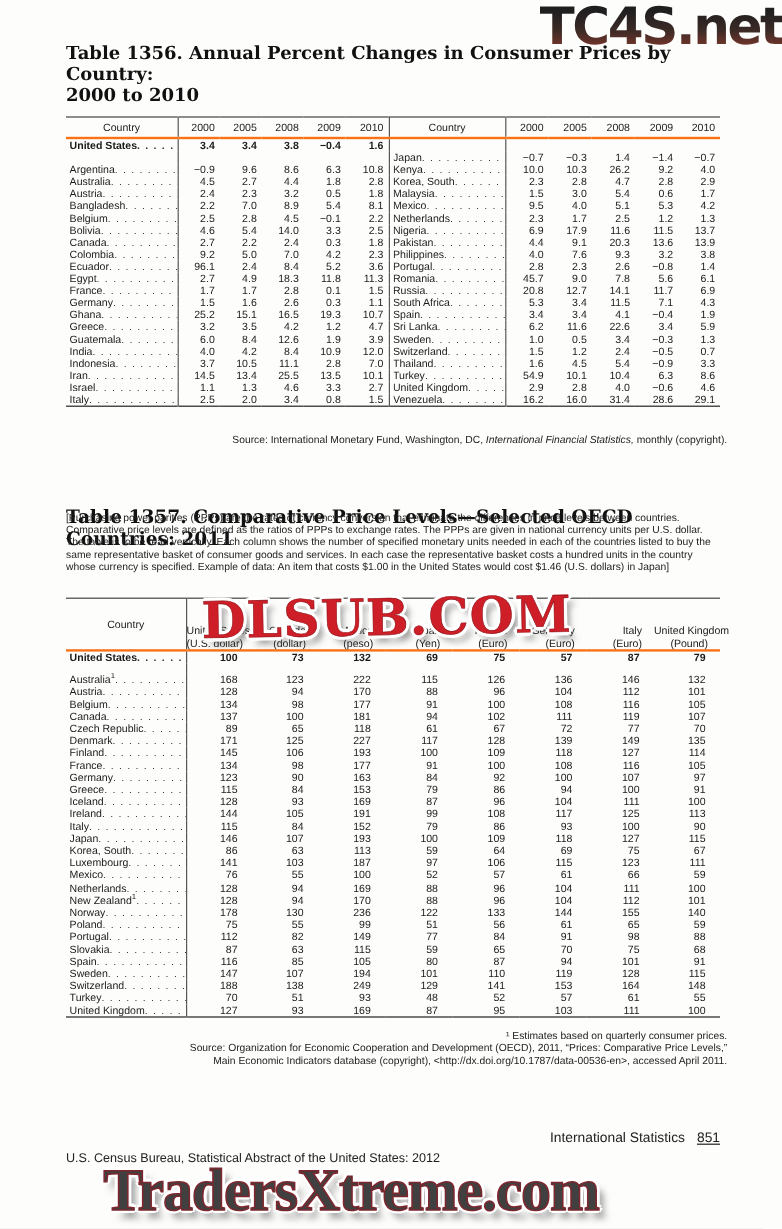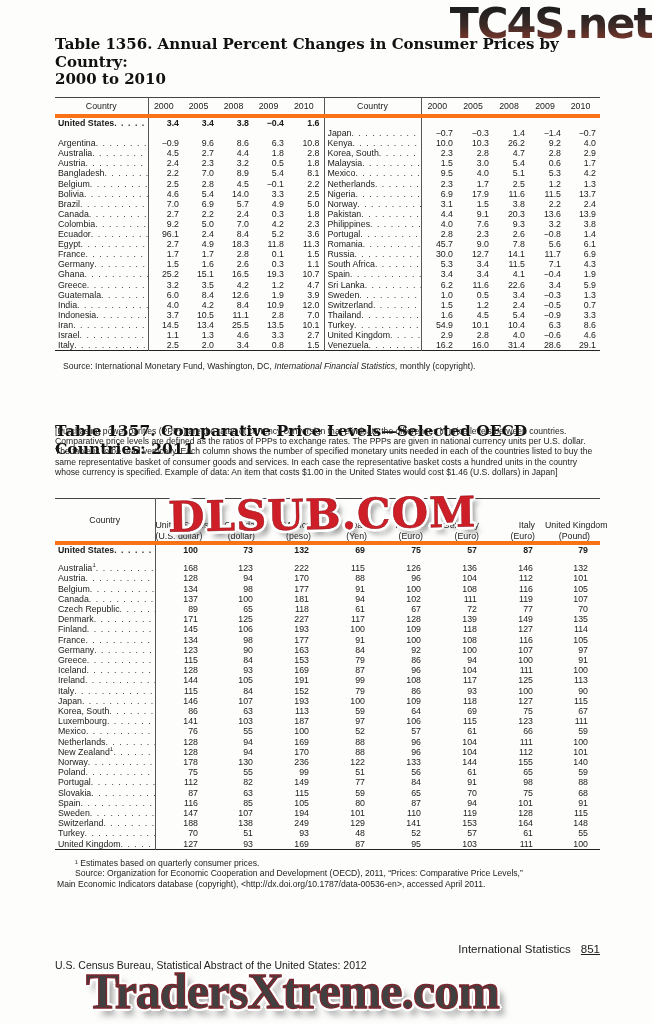--- a/index.html
+++ b/index.html
@@ -7,22 +7,22 @@
         font-family:"Liberation Sans",sans-serif;color:#1a1a1a;}
 
   
   .ttl{position:absolute;left:55px;width:560px;font-family:"DejaVu Serif",serif;
        font-weight:bold;font-size:15px;line-height:17.5px;color:#111;}
   .note{position:absolute;left:55px;width:546px;font-size:8.6px;line-height:10.2px;color:#222;}
 
   
   table.tb{border-collapse:collapse;table-layout:fixed;position:absolute;left:55px;width:545px;
            font-size:8.8px;color:#1a1a1a;border-top:1px solid #444;border-bottom:1.4px solid #222;}
-  table.tb th{font-weight:normal;border-bottom:4px solid #f97316;}
-  .t56 th{height:16px;vertical-align:middle;text-align:center;}
+  table.tb th{font-weight:normal;border-bottom:2px solid #f97316;}
+  .t56 th{height:16px;vertical-align:middle;}
   .vc{text-align:right;padding:0 4px 0 0;line-height:10.1px;white-space:nowrap;}
   .cc{text-align:left;padding:0 0 0 3px;line-height:10.1px;border-right:1px solid #555;overflow:hidden;}
   th.cc{text-align:center;padding:0;}
   .mid{border-right:1px solid #555;}
   .b{font-weight:bold;}
   .cw{display:flex;align-items:baseline;overflow:hidden;}
   .nm{white-space:nowrap;}
   .dots{flex:1;overflow:hidden;white-space:nowrap;color:#333;}
   .dots::after{content:" . . . . . . . . . . . . . . . . . . . . . . . . . . . . .";letter-spacing:1px;}
   sup.fnm{font-size:6.5px;vertical-align:super;line-height:0;}
@@ -30,21 +30,21 @@
   .t57 th{vertical-align:bottom;height:42px;}
   .t57 th.vc{padding-right:10px;}
   .t57 th .hn{line-height:9.8px;}
   .t57 th .hcur{line-height:10.5px;}
   .t57 th.cc{vertical-align:middle;}
   .t57 td.vc{padding-right:12px;line-height:10.2px;}
   .t57 td.cc{line-height:10.2px;}
   .t57 tr.gap td{height:8px;}
   .t56 tr td{height:10.1px;}
 
-  .src{position:absolute;left:45px;width:546px;font-size:8.6px;line-height:10.4px;color:#222;}
+  .src{position:absolute;left:60px;width:546px;font-size:8.6px;line-height:10.4px;color:#222;text-align:right;}
   .ind{text-indent:18px;}
   .it{font-style:italic;}
 
   
   .foot-r{position:absolute;right:52px;top:943px;font-size:11.5px;color:#222;}
   .foot-r .pgnum{padding-left:10px;text-decoration:underline;}
   .foot-l{position:absolute;left:55px;top:959px;font-size:10.5px;color:#222;}
 
   
   .wm{position:absolute;z-index:5;white-space:nowrap;}
@@ -287,44 +287,20 @@
           </td>
           <td class="vc">6.9</td>
           <td class="vc">17.9</td>
           <td class="vc">11.6</td>
           <td class="vc">11.5</td>
           <td class="vc">13.7</td>
         </tr>
         <tr>
           <td class="cc">
             <div class="cw">
-              <span class="nm">Brazil</span>
-              <span class="dots"></span>
-            </div>
-          </td>
-          <td class="vc">7.0</td>
-          <td class="vc">6.9</td>
-          <td class="vc">5.7</td>
-          <td class="vc">4.9</td>
-          <td class="vc mid">5.0</td>
-          <td class="cc">
-            <div class="cw">
-              <span class="nm">Norway</span>
-              <span class="dots"></span>
-            </div>
-          </td>
-          <td class="vc">3.1</td>
-          <td class="vc">1.5</td>
-          <td class="vc">3.8</td>
-          <td class="vc">2.2</td>
-          <td class="vc">2.4</td>
-        </tr>
-        <tr>
-          <td class="cc">
-            <div class="cw">
               <span class="nm">Canada</span>
               <span class="dots"></span>
             </div>
           </td>
           <td class="vc">2.7</td>
           <td class="vc">2.2</td>
           <td class="vc">2.4</td>
           <td class="vc">0.3</td>
           <td class="vc mid">1.8</td>
           <td class="cc">
@@ -422,21 +398,21 @@
           <td class="vc">1.7</td>
           <td class="vc">2.8</td>
           <td class="vc">0.1</td>
           <td class="vc mid">1.5</td>
           <td class="cc">
             <div class="cw">
               <span class="nm">Russia</span>
               <span class="dots"></span>
             </div>
           </td>
-          <td class="vc">30.0</td>
+          <td class="vc">20.8</td>
           <td class="vc">12.7</td>
           <td class="vc">14.1</td>
           <td class="vc">11.7</td>
           <td class="vc">6.9</td>
         </tr>
         <tr>
           <td class="cc">
             <div class="cw">
               <span class="nm">Germany</span>
               <span class="dots"></span>
@@ -1182,21 +1158,21 @@
           <td class="vc">169</td>
           <td class="vc">87</td>
           <td class="vc">95</td>
           <td class="vc">103</td>
           <td class="vc">111</td>
           <td class="vc">100</td>
         </tr>
       </tbody>
   </table>
 
-  <div class="src" style="top:858px;margin-left:12px;">
+  <div class="src" style="top:858px;">
     <div class="ind">¹ Estimates based on quarterly consumer prices.</div>
     <div class="ind">Source: Organization for Economic Cooperation and Development (OECD), 2011, “Prices: Comparative Price Levels,”</div>
     <div>Main Economic Indicators database (copyright), &lt;http://dx.doi.org/10.1787/data-00536-en&gt;, accessed April 2011.</div>
   </div>
 
   <div class="foot-r">
     <span>International Statistics</span><span class="pgnum">851</span>
   </div>
   <div class="foot-l">U.S. Census Bureau, Statistical Abstract of the United States: 2012</div>
 

